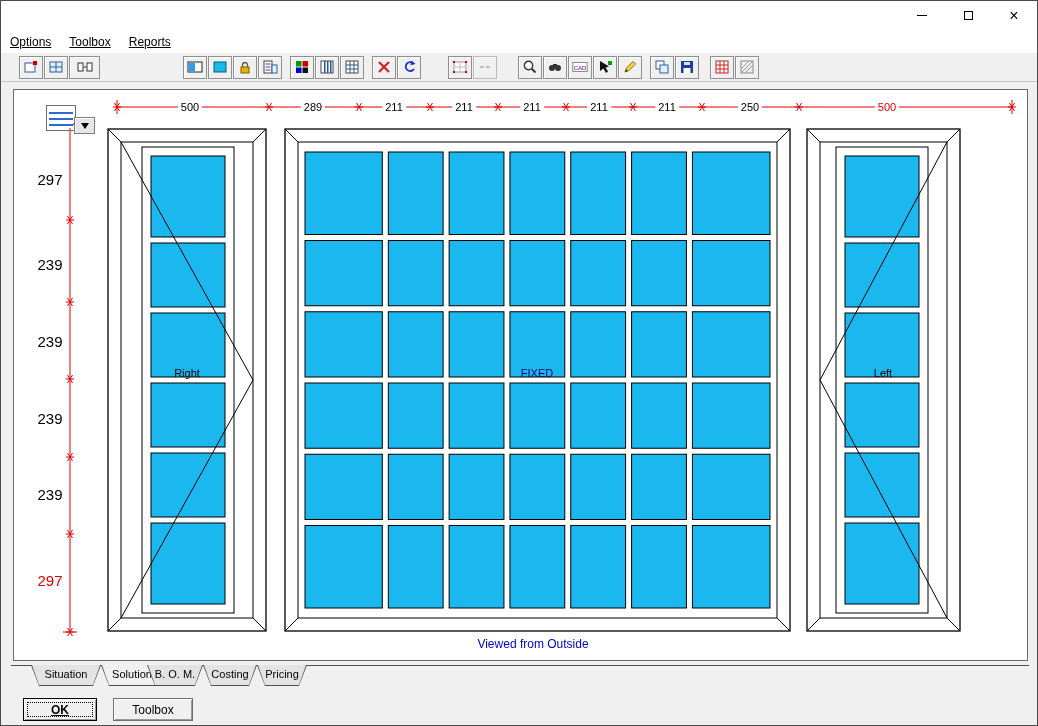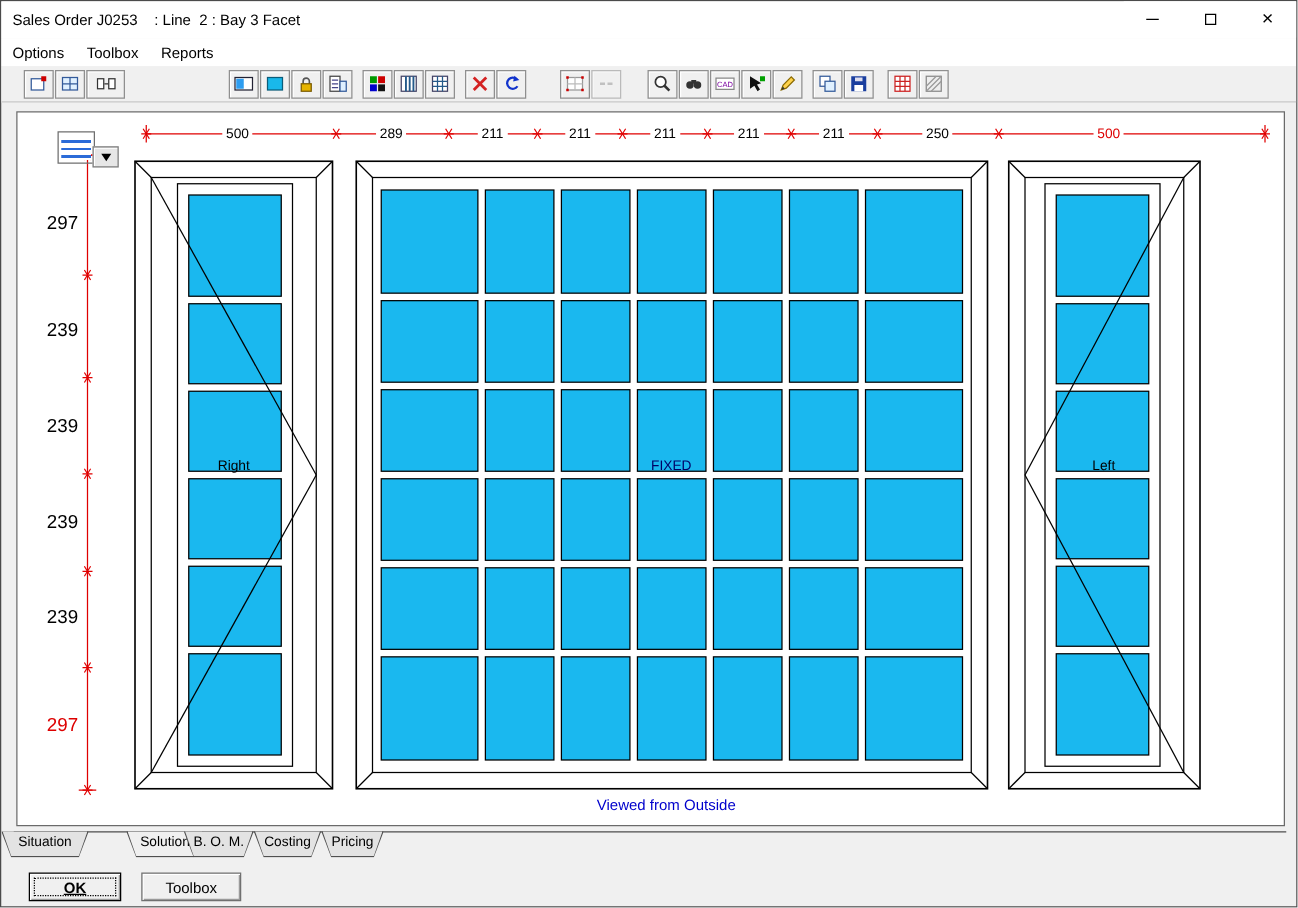--- a/index.html
+++ b/index.html
@@ -9,21 +9,21 @@
   
   .titlebar{position:absolute;left:0;top:0;width:100%;height:30px;background:#fff;display:flex;align-items:center;}
   .title-text{margin-left:9px;white-space:pre;font-size:12px;}
   .caption-btns{position:absolute;right:0;top:0;display:flex;height:29px;}
   .cap{width:46px;height:29px;display:flex;align-items:center;justify-content:center;background:#fff;}
   .glyph-min{width:10px;height:0;border-top:1px solid #000;}
   .glyph-max{width:9px;height:9px;border:1px solid #000;}
   .glyph-close{font-size:16px;line-height:16px;}
   
   .menubar{position:absolute;left:0;top:30px;width:100%;height:22px;background:#fff;display:flex;align-items:center;}
-  .menu-item{padding:2px 9px;cursor:default;}
+  .menu-item{padding:2px 9px;cursor:default;text-decoration:underline;}
   
   .toolbar{position:absolute;left:0;top:52px;width:100%;height:29px;background:#f0f0f0;
            border-bottom:1px solid #c7c7c7;display:flex;align-items:center;}
   .tbtn{width:24px;height:23px;margin-right:1px;display:flex;align-items:center;justify-content:center;
         background:#f0f0f0;border:1px solid #8f8f8f;box-shadow:inset 1px 1px 0 #fff;padding:0;}
   .tbtn.wide{width:31px;}
   .tbtn svg{width:16px;height:16px;display:block;}
   .tbtn.disabled{opacity:.55;}
   
   .canvas{position:absolute;left:12px;top:88px;width:1015px;height:572px;background:#fff;border:1px solid #6a6a6a;}
@@ -58,21 +58,20 @@
        font-family:"Liberation Sans",sans-serif;}
   .btn.default{border:1px solid #000;outline:1px dotted #000;outline-offset:-5px;}
   .btn.default .lbl{text-decoration:underline;font-weight:bold;}
 </style>
 </head>
 <body>
 
 <div class="app">
 
   <div class="titlebar">
-    <span class="title-text">Sales Order J0253    : Line  2 : Bay 3 Facet</span>
     <div class="caption-btns">
       <div class="cap">
           <span class="glyph-min"></span>
         </div>
       <div class="cap">
           <span class="glyph-max"></span>
         </div>
       <div class="cap">
           <span class="glyph-close">×</span>
         </div>
@@ -420,21 +419,21 @@
     <span class="dim-left accent" style="left:36px;top:490px">297</span>
 
     <span class="sash-label" style="left:173px;top:283px">Right</span>
     <span class="sash-label navy" style="left:523px;top:283px">FIXED</span>
     <span class="sash-label" style="left:869px;top:283px">Left</span>
 
     <span class="footer-note" style="left:519px;top:547px">Viewed from Outside</span>
   </div>
 
   <div class="tabline"></div>
-  <div class="tab" style="left:0;width:70px">
+  <div class="tab" style="left:30px;width:70px">
     <div class="tab-outer"></div>
       <div class="tab-inner"></div>
     <span class="tab-label">Situation</span>
   </div>
   <div class="tab active" style="left:100px;width:62px">
     <div class="tab-outer"></div>
       <div class="tab-inner"></div>
     <span class="tab-label">Solution</span>
   </div>
   <div class="tab" style="left:146px;width:56px">

